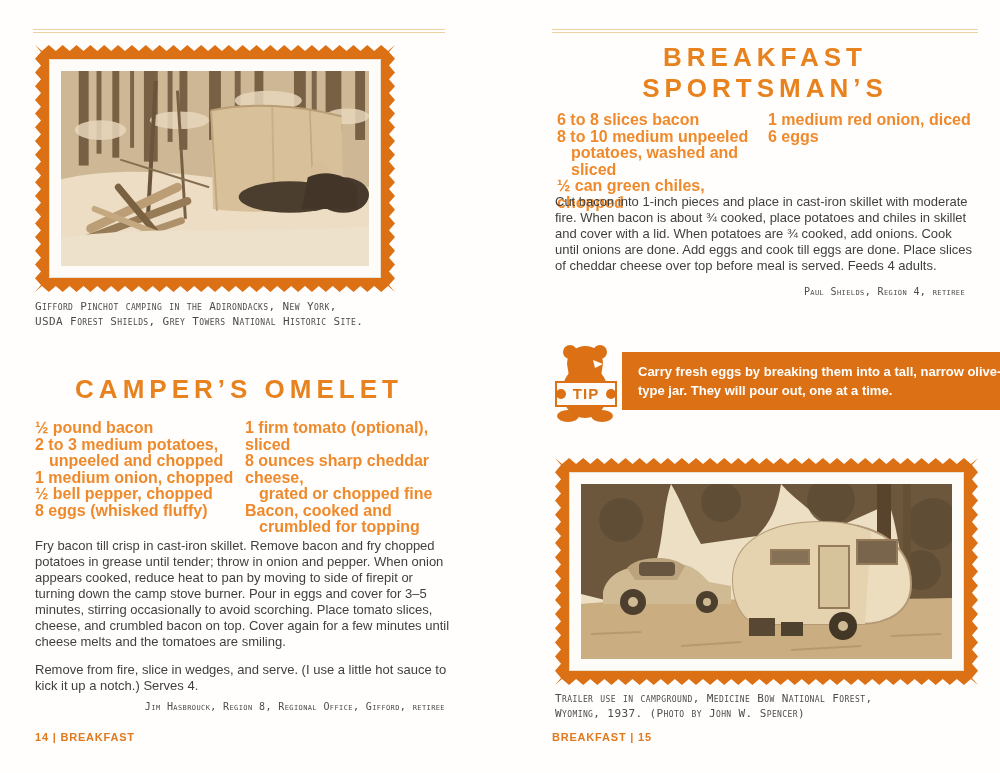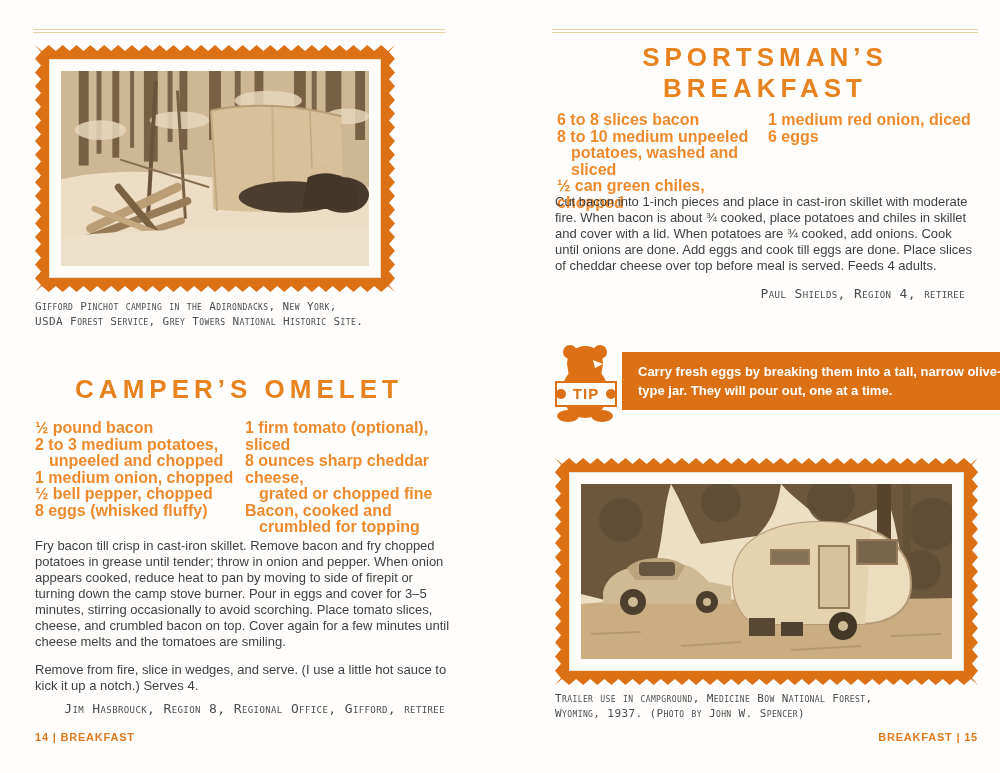--- a/index.html
+++ b/index.html
@@ -16,21 +16,21 @@
   .stamp svg{display:block;width:100%;height:100%;}
   
   .caption{
     font-family:"DejaVu Sans Mono", monospace;
     font-variant:small-caps;letter-spacing:.4px;
     font-size:11px;line-height:15px;color:#4c4c4c;
   }
   .attrib{
     font-family:"DejaVu Sans Mono", monospace;
     font-variant:small-caps;letter-spacing:.4px;
-    font-size:13px;color:#4c4c4c;text-align:right;
+    font-size:10px;color:#4c4c4c;text-align:right;
   }
   
   .recipe-title{
     color:#e8821e;font-weight:bold;font-size:26px;letter-spacing:5px;
     text-align:center;line-height:31px;
   }
   
   .ing{color:#ef8a2c;font-weight:bold;font-size:16px;line-height:16.5px;}
   .ing .indent{padding-left:14px;}
   
@@ -110,21 +110,21 @@
         </g>
 
         <path d="M0,170 C80,156 180,166 312,158 L312,198 L0,198 Z" fill="#f2e8d4"></path>
         <rect x="0" y="0" width="312" height="198" fill="#d8b98c" opacity="0.12"></rect>
       </svg>
     </div>
   </div>
 
   <div class="abs caption" style="left:35px;top:299px;width:405px;">
     <div>Gifford Pinchot camping in the Adirondacks, New York,</div>
-    <div>USDA Forest Service, Grey Towers National Historic Site.</div>
+    <div>USDA Forest Shields, Grey Towers National Historic Site.</div>
   </div>
 
   <div class="abs recipe-title" style="left:33px;top:374px;width:412px;">CAMPER’S OMELET</div>
 
   <div class="abs ing" style="left:35px;top:420px;width:205px;">
     <div>½ pound bacon</div>
     <div>2 to 3 medium potatoes,</div>
     <div class="indent">unpeeled and chopped</div>
     <div>1 medium onion, chopped</div>
     <div>½ bell pepper, chopped</div>
@@ -140,22 +140,22 @@
 
   <div class="abs para" style="left:35px;top:538px;width:418px;">Fry bacon till crisp in cast-iron skillet. Remove bacon and fry chopped potatoes in grease until tender; throw in onion and pepper. When onion appears cooked, reduce heat to pan by moving to side of firepit or turning down the camp stove burner. Pour in eggs and cover for 3–5 minutes, stirring occasionally to avoid scorching. Place tomato slices, cheese, and crumbled bacon on top. Cover again for a few minutes until cheese melts and the tomatoes are smiling.</div>
   <div class="abs para" style="left:35px;top:662px;width:418px;">Remove from fire, slice in wedges, and serve. (I use a little hot sauce to kick it up a notch.) Serves 4.</div>
   <div class="abs attrib" style="left:35px;top:701px;width:410px;">Jim Hasbrouck, Region 8, Regional Office, Gifford, retiree</div>
 
   <div class="abs footer" style="left:35px;top:731px;">14 | BREAKFAST</div>
 
   <div class="abs rule" style="left:552px;top:29px;width:426px;"></div>
 
   <div class="abs recipe-title" style="left:552px;top:42px;width:426px;">
+    <div>BREAKFAST</div>
     <div>SPORTSMAN’S</div>
-    <div>BREAKFAST</div>
   </div>
 
   <div class="abs ing" style="left:557px;top:112px;width:210px;">
     <div>6 to 8 slices bacon</div>
     <div>8 to 10 medium unpeeled</div>
     <div class="indent">potatoes, washed and sliced</div>
     <div>½ can green chiles, chopped</div>
   </div>
   <div class="abs ing" style="left:768px;top:112px;width:210px;">
     <div>1 medium red onion, diced</div>
@@ -240,15 +240,15 @@
         <rect x="0" y="0" width="371" height="175" fill="#d8b98c" opacity="0.12"></rect>
       </svg>
     </div>
   </div>
 
   <div class="abs caption" style="left:555px;top:691px;width:420px;">
     <div>Trailer use in campground, Medicine Bow National Forest,</div>
     <div>Wyoming, 1937. (Photo by John W. Spencer)</div>
   </div>
 
-  <div class="abs footer" style="left:552px;top:731px;width:426px;text-align:right;">BREAKFAST | 15</div>
+  <div class="abs footer" style="left:552px;top:731px;width:426px;text-align:left;">BREAKFAST | 15</div>
 
 </div>
 
 </body></html>

